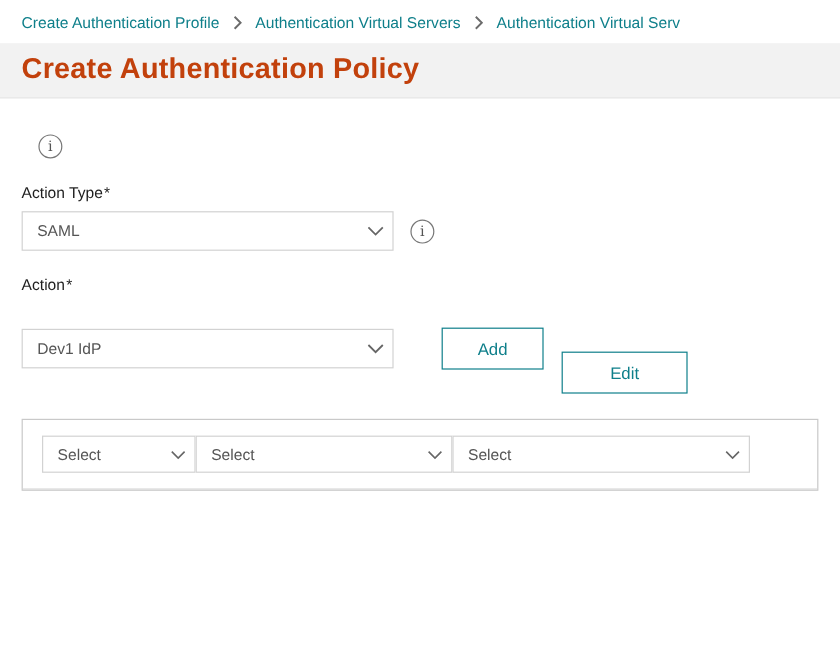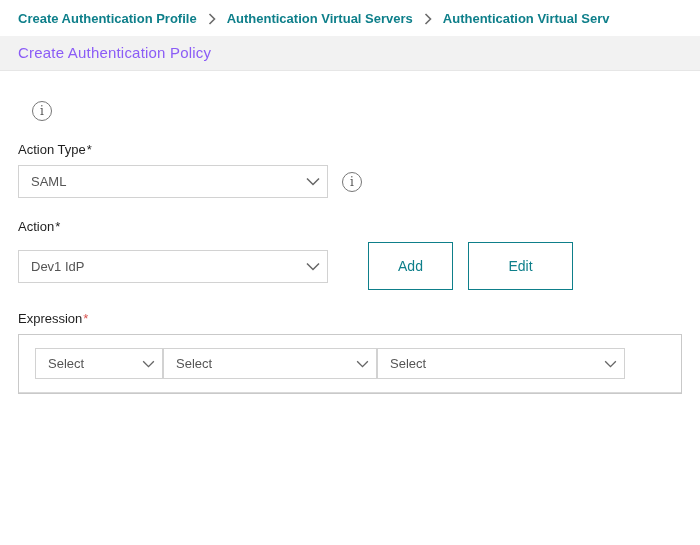--- a/index.html
+++ b/index.html
@@ -12,33 +12,33 @@
   html,body{margin:0;padding:0;}
   body{
     width:700px;height:545px;overflow:hidden;background:#fff;
     font-family:"Liberation Sans","DejaVu Sans",sans-serif;
     color:#222;
   }
   
   .breadcrumb{
     display:flex;align-items:center;gap:11px;
     padding:11px 0 10px 18px;
-    font-size:13px;font-weight:bold;
+    font-size:13px;font-weight:normal;
     white-space:nowrap;overflow:hidden;width:700px;
   }
   .breadcrumb a{color:var(--accent);text-decoration:none;cursor:pointer;flex:0 0 auto;}
   .crumb-sep{display:flex;align-items:center;flex:0 0 auto;}
   
   .page-header{
     background:var(--header_bg);
     border-bottom:1px solid #e6e6e6;
     padding:8px 18px 9px;
   }
   .page-header h1{
-    margin:0;font-size:15px;font-weight:normal;color:#8b5cf6;letter-spacing:.2px;
+    margin:0;font-size:24px;font-weight:bold;color:#c2410c;letter-spacing:.2px;
   }
   
   .form{padding:30px 18px 0;}
   .field{margin-bottom:21px;}
   .field-label{
     display:block;font-size:13px;color:#1e1e1e;margin-bottom:8px;
   }
   .req{margin-left:1px;color:#1e1e1e;}
   .req.red{color:var(--required);}
   .row{display:flex;align-items:center;}
@@ -70,26 +70,26 @@
   
   .select{
     width:310px;height:33px;
     border:1px solid #d2d2d2;background:#fff;
     display:flex;align-items:center;justify-content:space-between;
     padding:0 7px 0 12px;font-size:13px;color:#555;cursor:pointer;
   }
   .select .chev{display:flex;align-items:center;margin-left:8px;flex:0 0 auto;}
   
   .btn{
-    height:48px;background:#fff;border:1px solid var(--accent);
+    height:35px;background:#fff;border:1px solid var(--accent);
     color:var(--accent);font-size:14px;cursor:pointer;
     font-family:inherit;
   }
   .btn-add{width:85px;margin-left:40px;}
-  .btn-edit{width:105px;margin-left:15px;}
+  .btn-edit{width:105px;margin-left:15px;margin-top:40px;}
   
   .expr-box{width:664px;border:1px solid #c9c9c9;}
   .expr-toolbar{
     display:flex;
     padding:13px 16px;border-bottom:1px solid #d9d9d9;
   }
   .expr-toolbar .select{height:31px;}
   .sel-sm{width:128px;}
   .sel-md{width:214px;}
   .sel-lg{width:248px;}
@@ -156,21 +156,20 @@
                 <polyline points="1,1.5 7,7.5 13,1.5" fill="none" stroke="#666" stroke-width="1.5"></polyline>
               </svg>
           </span>
         </div>
         <button class="btn btn-add">Add</button>
         <button class="btn btn-edit">Edit</button>
       </div>
     </div>
 
     <div class="field">
-      <span class="field-label"><span>Expression</span><span class="req red">*</span></span>
 
       <div class="expr-box">
         <div class="expr-toolbar">
           <div class="select sel-sm">
             <span>Select</span>
             <span class="chev">
               <svg width="13" height="8" viewBox="0 0 14 9">
                   <polyline points="1,1.5 7,7.5 13,1.5" fill="none" stroke="#666" stroke-width="1.5"></polyline>
                 </svg>
             </span>

